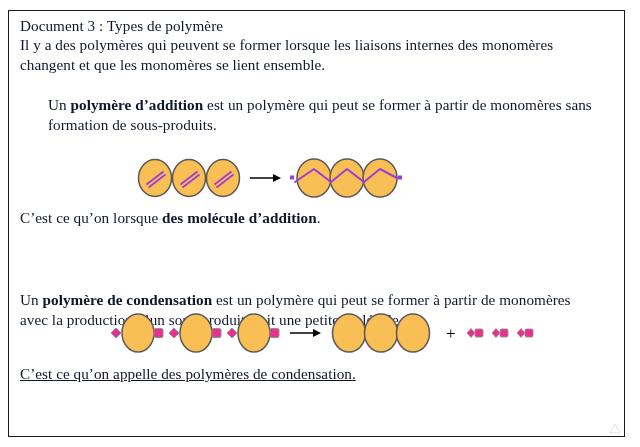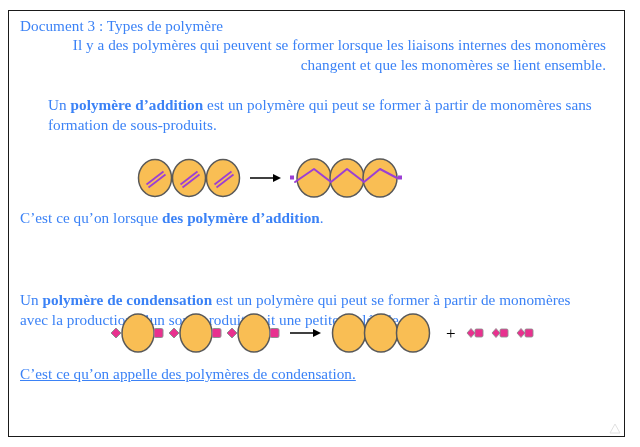--- a/index.html
+++ b/index.html
@@ -25,27 +25,27 @@
     border: 1.4px solid #1a1a1a;
     box-sizing: border-box;
     background: #ffffff;
   }
 
   .para {
     position: absolute;
     left: 11px;
     font-size: 15.2px;
     line-height: 19.5px;
-    color: #3b82f6;
+    color: #0f172a;
     letter-spacing: 0.05px;
   }
   .para b { font-weight: bold; }
 
   #p-title   { top: 5px;   width: 590px; }
-  #p-intro   { top: 24px;  width: 586px; text-align: right; }
+  #p-intro   { top: 24px;  width: 586px; }
   #p-add-def { top: 84px;  width: 596px; margin-left: 28px; }
   #p-add-cap { top: 197px; width: 560px; }
   #p-cond-def{ top: 235px; width: 560px; margin-top: 44px; }
   #p-cond-cap{ top: 353px; width: 560px; text-decoration: underline; }
 
   
   .reaction {
     position: absolute;
     left: 0;
     width: 100%;
@@ -116,21 +116,21 @@
         <ellipse cx="338" cy="27" rx="17" ry="19" fill="#F9BE54" stroke="#595959" stroke-width="1.5"></ellipse>
         <ellipse cx="371" cy="27" rx="17" ry="19" fill="#F9BE54" stroke="#595959" stroke-width="1.5"></ellipse>
         <polyline points="286,31 305,18 322,31 338,18 355,31 371,18 388,27" fill="none" stroke="#9B3FD4" stroke-width="2" stroke-linejoin="round" stroke-linecap="round"></polyline>
       </g>
 
       <rect x="389" y="24.5" width="4" height="4" fill="#9B3FD4"></rect>
     </svg>
   </div>
 
   <div class="para" id="p-add-cap">
-    <span>C’est ce qu’on lorsque </span><b>des polymère d’addition</b><span>.</span>
+    <span>C’est ce qu’on lorsque </span><b>des molécule d’addition</b><span>.</span>
   </div>
 
   <div class="para" id="p-cond-def">
     <span>Un </span><b>polymère de condensation</b><span> est un polymère qui peut se former à partir de monomères avec la production d’un sous-produit, soit une petite molécule.</span>
   </div>
 
   <div class="reaction" id="reaction-condensation">
     <svg width="617" height="54" viewBox="0 0 617 54" xmlns="http://www.w3.org/2000/svg">
 
       <g>

